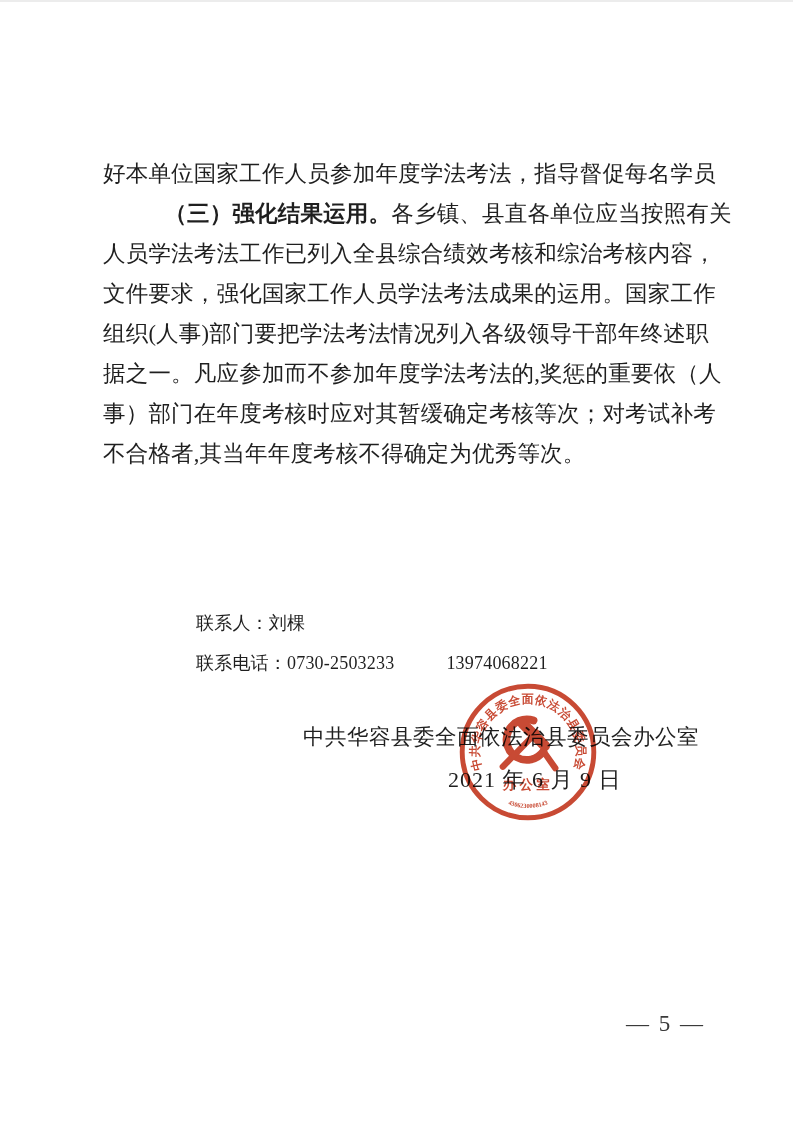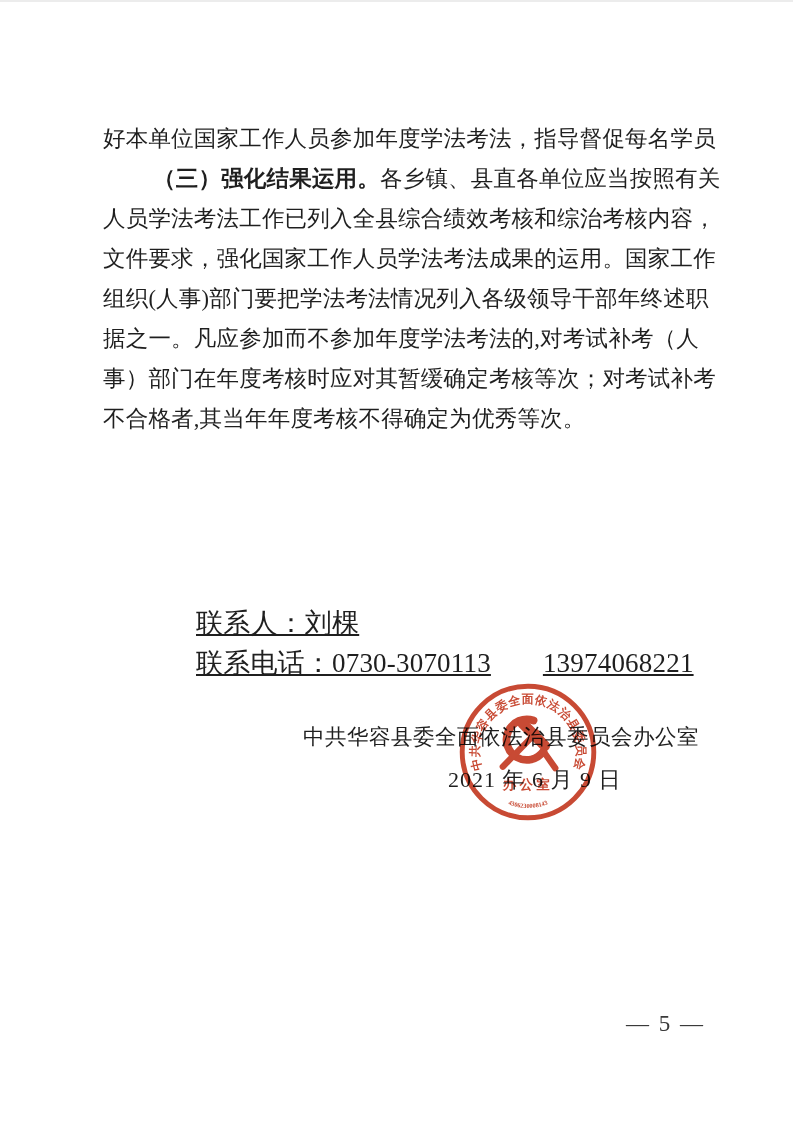--- a/index.html
+++ b/index.html
@@ -12,37 +12,37 @@
     font-family: "Liberation Serif", "DejaVu Serif", serif;
     color: #1f1f1f;
   }
   .scan-edge {
     position: absolute; top: 0; left: 0; right: 0; height: 2px;
     background: #ececec;
   }
   .body-block {
     position: absolute;
     left: 103px;
-    top: 119px;
+    top: 154px;
     width: 640px;
   }
   .line {
     font-size: 22.5px;
     line-height: 40px;
     white-space: nowrap;
     letter-spacing: 0.2px;
   }
-  .indent { padding-left: 50px; }
+  .indent { padding-left: 50px; text-align: center; }
   .bold { font-weight: 700; }
   .contact-block {
     position: absolute;
     left: 196px;
     top: 603px;
   }
-  .contact-block .line { font-size: 27px; text-decoration: underline; }
+  .contact-block .line { font-size: 18px; }
   .phone2 { margin-left: 52px; margin-top: 28px; }
   .sig-org {
     position: absolute;
     left: 303px;
     top: 722px;
     font-size: 21.5px;
     line-height: 30px;
     letter-spacing: 0.5px;
     white-space: nowrap;
   }
@@ -84,28 +84,28 @@
 
 <div class="page">
   <div class="scan-edge"></div>
 
   <main class="body-block">
     <div class="line">好本单位国家工作人员参加年度学法考法，指导督促每名学员</div>
     <div class="line indent"><span class="bold">（三）强化结果运用。</span><span>各乡镇、县直各单位应当按照有关</span></div>
     <div class="line">人员学法考法工作已列入全县综合绩效考核和综治考核内容，</div>
     <div class="line">文件要求，强化国家工作人员学法考法成果的运用。国家工作</div>
     <div class="line">组织(人事)部门要把学法考法情况列入各级领导干部年终述职</div>
-    <div class="line">据之一。凡应参加而不参加年度学法考法的,对考试补考（人</div>
+    <div class="line">据之一。凡应参加而不参加年度学法考法的,奖惩的重要依（人</div>
     <div class="line">事）部门在年度考核时应对其暂缓确定考核等次；对考试补考</div>
     <div class="line">不合格者,其当年年度考核不得确定为优秀等次。</div>
   </main>
 
   <div class="contact-block">
     <div class="line">联系人：刘棵</div>
-    <div class="line"><span>联系电话：0730-3070113</span><span class="phone2">13974068221</span></div>
+    <div class="line"><span>联系电话：0730-2503233</span><span class="phone2">13974068221</span></div>
   </div>
 
   <div class="sig-org">中共华容县委全面依法治县委员会办公室</div>
   <div class="sig-date">2021 年 6 月 9 日</div>
 
   <svg class="seal" viewBox="0 0 200 200" aria-hidden="true">
     <defs>
       <path id="sealArcTop" d="M 34.2 123.9 A 70 70 0 1 1 165.8 123.9"></path>
       <path id="sealArcBottom" d="M 48.6 161.3 A 80 80 0 0 0 151.4 161.3"></path>
     </defs>

